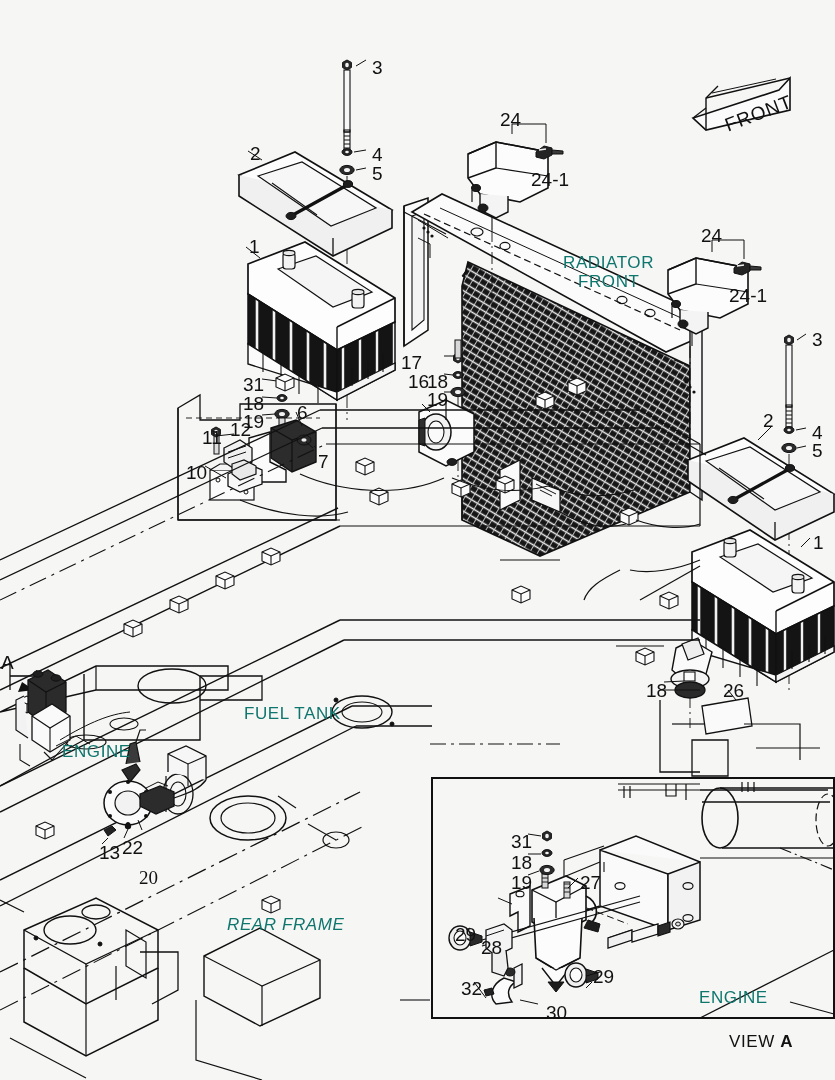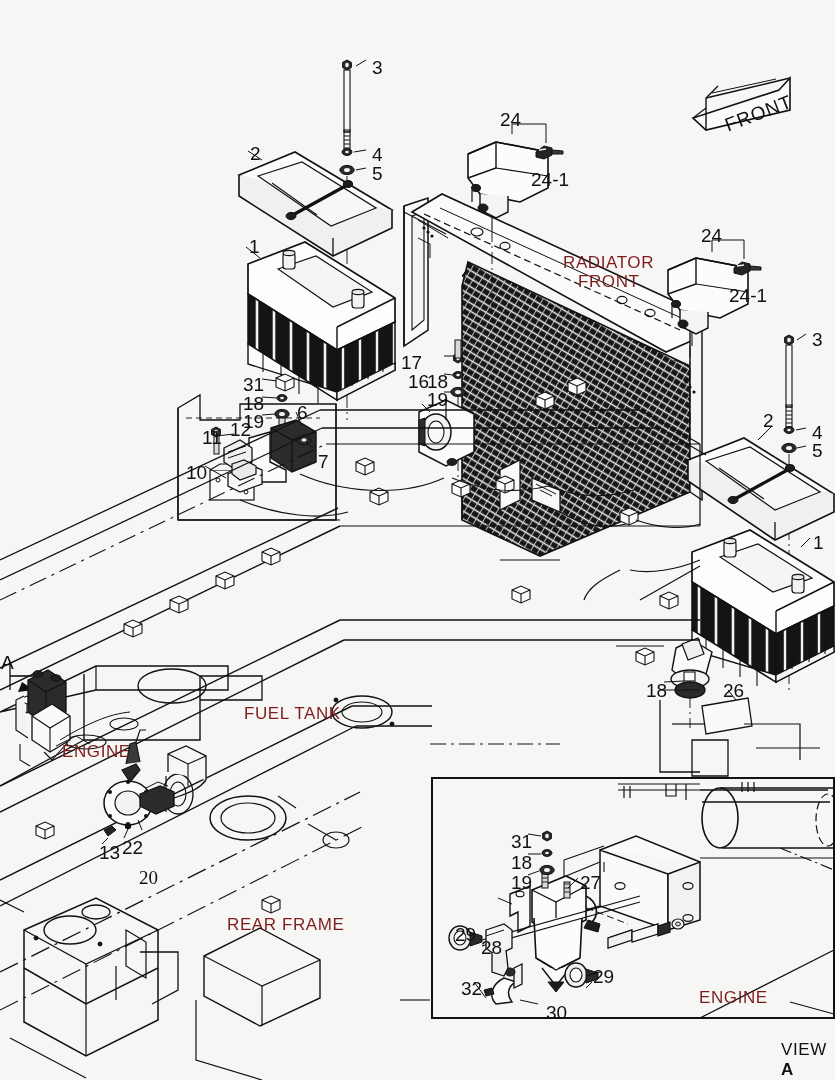--- a/index.html
+++ b/index.html
@@ -25,21 +25,21 @@
     line-height: 1;
     color: #111;
     white-space: nowrap;
     user-select: none;
   }
   .name {
     position: absolute;
     font-family: "Liberation Sans", sans-serif;
     font-size: 17px;
     letter-spacing: 0.6px;
-    color: #7f1d1d;
+    color: #0f766e;
     white-space: nowrap;
   }
   .viewa {
     position: absolute;
     font-size: 17px;
     letter-spacing: 0.6px;
   }
   .viewa b { font-weight: bold; }
   .callout-a {
     position: absolute;
@@ -651,27 +651,27 @@
       <path d="M620 570 C600 580 588 588 584 600"></path>
     </g>
 
   </svg>
 
   <div class="front-word" style="left:722px; top:116px;">FRONT</div>
 
   <div class="name" style="left:563px; top:253px;">RADIATOR</div>
   <div class="name" style="left:578px; top:272px;">FRONT</div>
   <div class="name" style="left:244px; top:704px;">FUEL TANK</div>
-  <div class="name" style="left:227px; top:915px;">REAR FRAME</div>
+  <div class="name" style="left:227px; top:915px;font-style:italic;">REAR FRAME</div>
   <div class="name" style="left:62px; top:742px;">ENGINE</div>
   <div class="name" style="left:699px; top:988px;">ENGINE</div>
 
   <div class="callout-a" style="left:1px; top:652px;">A</div>
 
-  <div class="viewa" style="left:781px; top:1032px;margin-top:8px;">
+  <div class="viewa" style="left:729px; top:1032px;">
     <span>VIEW </span><b>A</b>
   </div>
 
   <div id="callout-layer">
       <div class="lbl" style="left: 372px; top: 58px;">3</div>
       <div class="lbl" style="left: 372px; top: 145px;">4</div>
       <div class="lbl" style="left: 372px; top: 164px;">5</div>
       <div class="lbl" style="left: 250px; top: 144px;">2</div>
       <div class="lbl" style="left: 249px; top: 237px;">1</div>
       <div class="lbl" style="left: 500px; top: 110px;">24</div>

